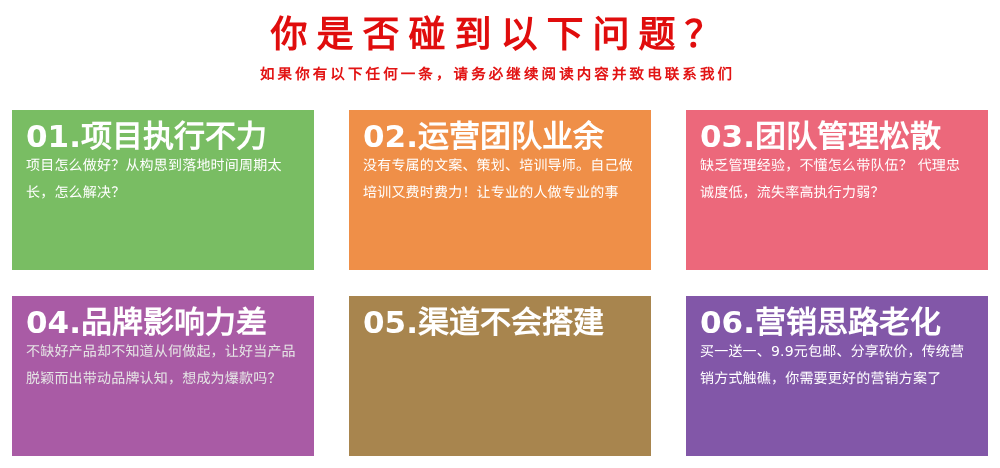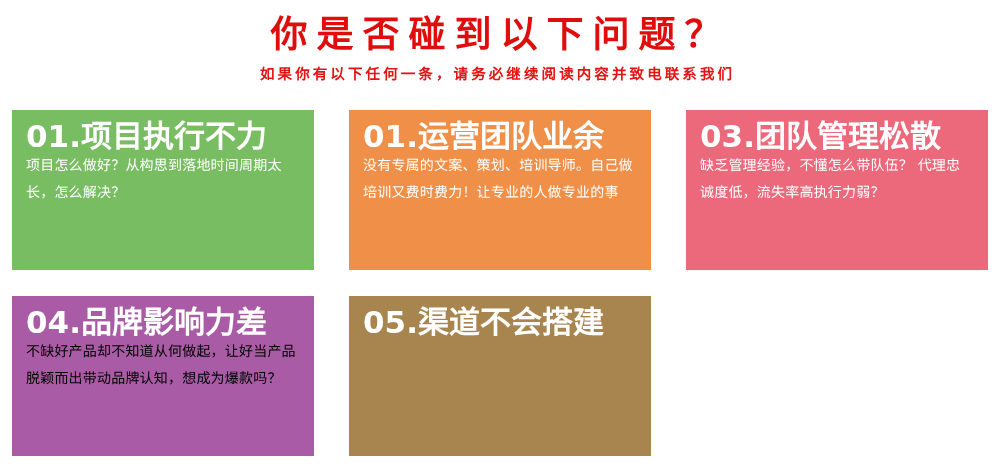--- a/index.html
+++ b/index.html
@@ -106,34 +106,38 @@
   </div>
 
   <div class="card-grid">
 
     <div class="card card-01" style="background: rgb(121, 189, 99);">
       <div class="card-title" style="color: rgb(255, 255, 255);">01.项目执行不力</div>
       <div class="card-body" style="color: rgb(255, 255, 255);">项目怎么做好？从构思到落地时间周期太长，怎么解决？</div>
     </div>
 
     <div class="card card-02" style="background: rgb(239, 143, 72);">
-      <div class="card-title" style="color: rgb(255, 255, 255);">01.运营团队业余</div>
+      <div class="card-title" style="color: rgb(255, 255, 255);">02.运营团队业余</div>
       <div class="card-body" style="color: rgb(255, 255, 255);">没有专属的文案、策划、培训导师。自己做培训又费时费力！让专业的人做专业的事</div>
     </div>
 
     <div class="card card-03" style="background: rgb(236, 104, 123);">
       <div class="card-title" style="color: rgb(255, 255, 255);">03.团队管理松散</div>
       <div class="card-body" style="color: rgb(255, 255, 255);">缺乏管理经验，不懂怎么带队伍？
 代理忠诚度低，流失率高执行力弱？</div>
     </div>
 
     <div class="card card-04" style="background: rgb(169, 91, 165);">
       <div class="card-title" style="color: rgb(255, 255, 255);">04.品牌影响力差</div>
-      <div class="card-body" style="color: #000000;">不缺好产品却不知道从何做起，让好当产品脱颖而出带动品牌认知，想成为爆款吗？</div>
+      <div class="card-body" style="color: #e5e5e5;">不缺好产品却不知道从何做起，让好当产品脱颖而出带动品牌认知，想成为爆款吗？</div>
     </div>
 
     <div class="card card-05" style="background: rgb(168, 133, 78);">
       <div class="card-title" style="color: rgb(255, 255, 255);">05.渠道不会搭建</div>
     </div>
 
+    <div class="card card-06" style="background: rgb(130, 87, 168);">
+      <div class="card-title" style="color: rgb(255, 255, 255);">06.营销思路老化</div>
+      <div class="card-body" style="color: rgb(255, 255, 255);">买一送一、9.9元包邮、分享砍价，传统营销方式触礁，你需要更好的营销方案了</div>
+    </div>
 
   </div>
 </div>
 
 </body></html>

